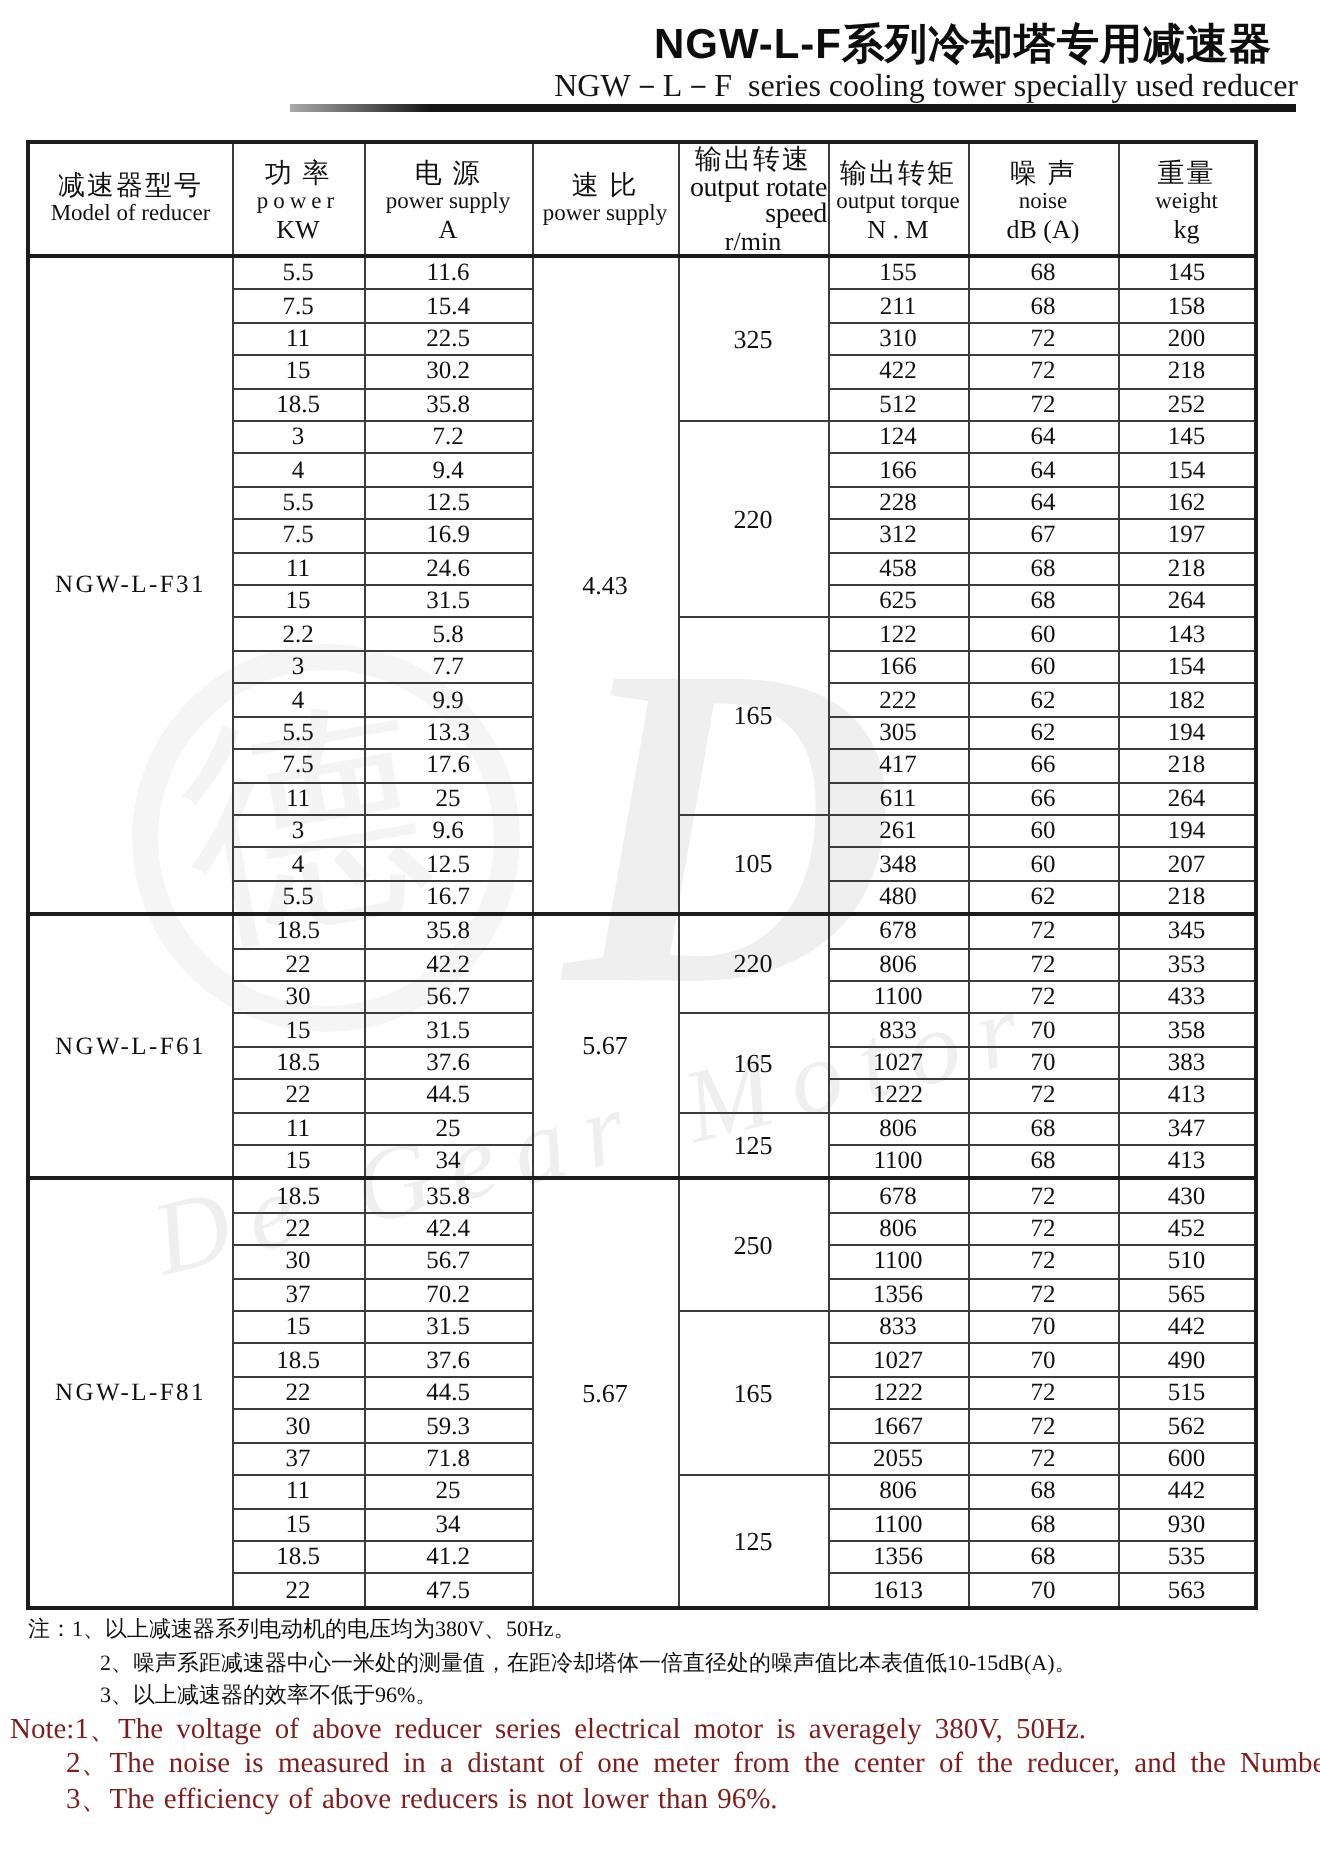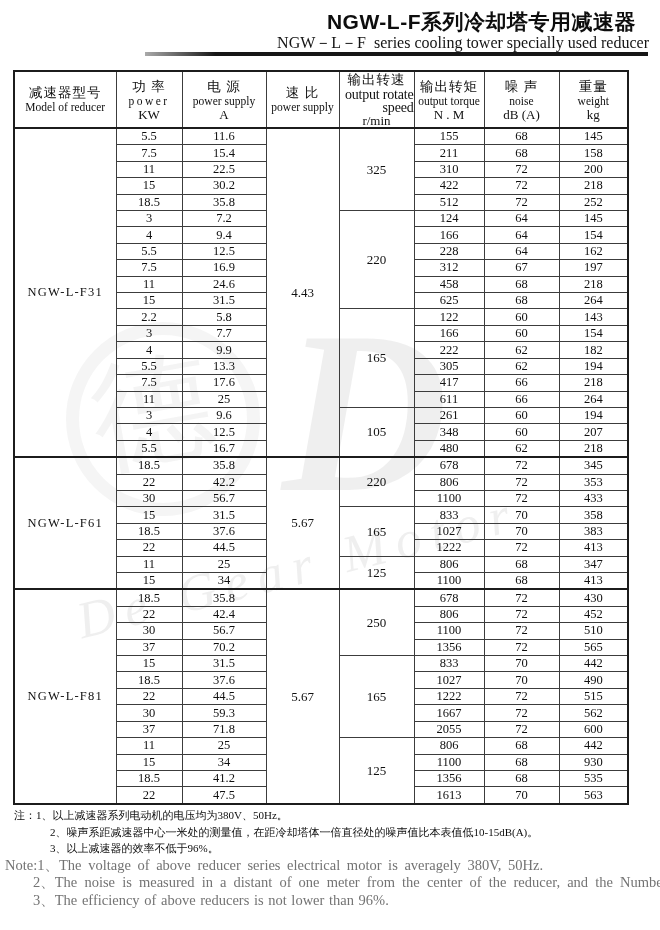--- a/index.html
+++ b/index.html
@@ -78,21 +78,21 @@
 
   
   .notes { position:absolute; left:14px; top:807px; width:640px; z-index:1; }
   .note-cn {
     font-family:"Liberation Serif", serif; font-size:11px; line-height:16.5px;
     color:#0e0e0e; white-space:pre;
   }
   .note-cn.ind { margin-left:36px; }
   .note-en {
     font-family:"Liberation Serif", serif; font-size:14.5px; line-height:17.5px;
-    color:#737373; white-space:pre;
+    color:#7f1d1d; white-space:pre;
   }
   .ml-a { margin-left:-9px; word-spacing:3px; }
   .ml-b { margin-left:19px; word-spacing:3.5px; }
   .ml-c { margin-left:34px; word-spacing:1.5px; }
   .ml-d { margin-left:19px; word-spacing:1px; }
 </style>
 </head>
 <body>
 
 <div class="page">

